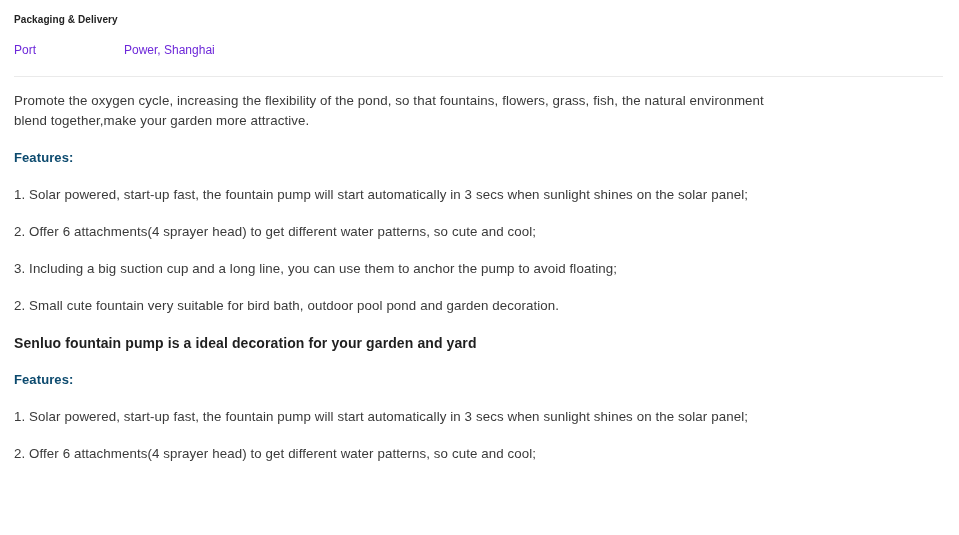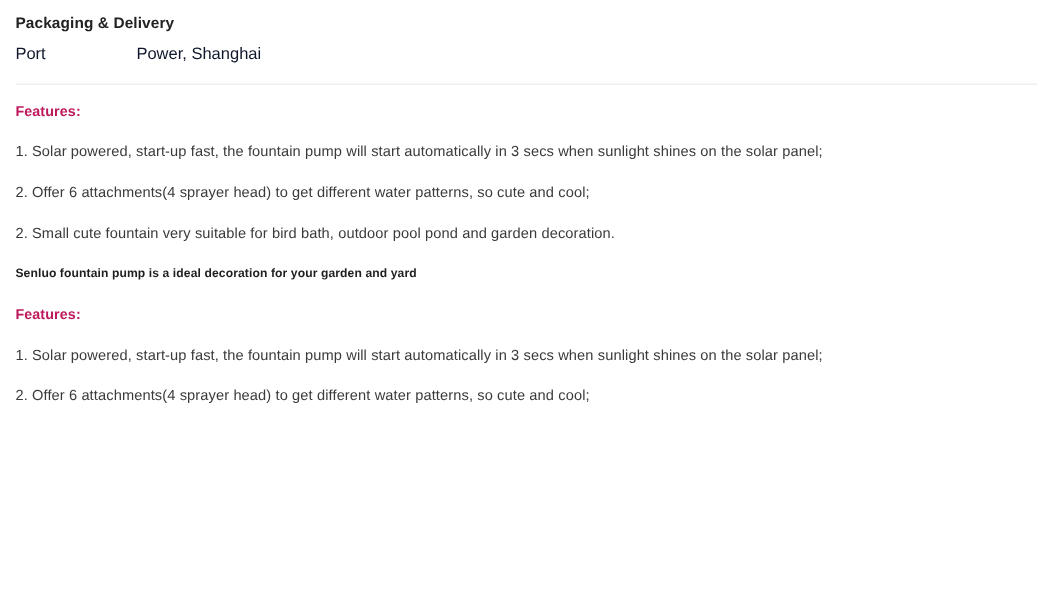--- a/index.html
+++ b/index.html
@@ -25,35 +25,35 @@
   .right-edge {
     position: absolute;
     top: 0;
     right: 0;
     width: 8px;
     height: 535px;
     background: #ffffff;
     border-left: 1px solid #ffffff;
   }
   .section-title {
-    font-size: 14px;
+    font-size: 10px;
     font-weight: bold;
     color: #222222;
     letter-spacing: 0.1px;
     margin: 0 0 14px 0;
     line-height: 16px;
   }
   .spec-table {
     border-collapse: collapse;
     width: 930px;
     margin: 0 0 14px 0;
   }
   .spec-table td {
-    font-size: 15px;
-    color: #0f172a;
+    font-size: 12px;
+    color: #6d28d9;
     padding: 0 0 4px 0;
     vertical-align: top;
     line-height: 16px;
   }
   .spec-label {
     width: 110px;
     color: #7a7a7a;
   }
   .spec-value {
     color: #444444;
@@ -67,27 +67,27 @@
   .para {
     font-size: 13.3px;
     line-height: 20px;
     color: #3a3a3a;
     margin: 0 0 17px 0;
     max-width: 760px;
     letter-spacing: 0.1px;
   }
   .para.bold {
     font-weight: bold;
-    color: #be185d;
+    color: #0c4a6e;
     font-size: 13px;
   }
   .para.semi {
     font-weight: bold;
     color: #1f1f1f;
-    font-size: 11px;
+    font-size: 14px;
   }
 </style>
 </head>
 <body>
 
 <div class="page">
 
   <h2 class="section-title">Packaging &amp; Delivery</h2>
 
   <table class="spec-table">
@@ -95,25 +95,27 @@
       <tr>
         <td class="spec-label">Port</td>
         <td class="spec-value">Power, Shanghai</td>
       </tr>
     </tbody>
   </table>
 
   <hr class="divider">
 
 
+  <p class="para">Promote the oxygen cycle, increasing the flexibility of the pond, so that fountains, flowers, grass, fish, the natural environment blend together,make your garden more attractive.</p>
 
   <p class="para bold">Features:</p>
 
   <p class="para">1. Solar powered, start-up fast, the fountain pump will start automatically in 3 secs when sunlight shines on the solar panel;</p>
   <p class="para">2. Offer 6 attachments(4 sprayer head) to get different water patterns, so cute and cool;</p>
+  <p class="para">3. Including a big suction cup and a long line, you can use them to anchor the pump to avoid floating;</p>
   <p class="para">2. Small cute fountain very suitable for bird bath, outdoor pool pond and garden decoration.</p>
 
   <p class="para semi">Senluo fountain pump is a ideal decoration for your garden and yard</p>
 
   <p class="para bold">Features:</p>
 
   <p class="para">1. Solar powered, start-up fast, the fountain pump will start automatically in 3 secs when sunlight shines on the solar panel;</p>
   <p class="para">2. Offer 6 attachments(4 sprayer head) to get different water patterns, so cute and cool;</p>
 
   <div class="right-edge"></div>

